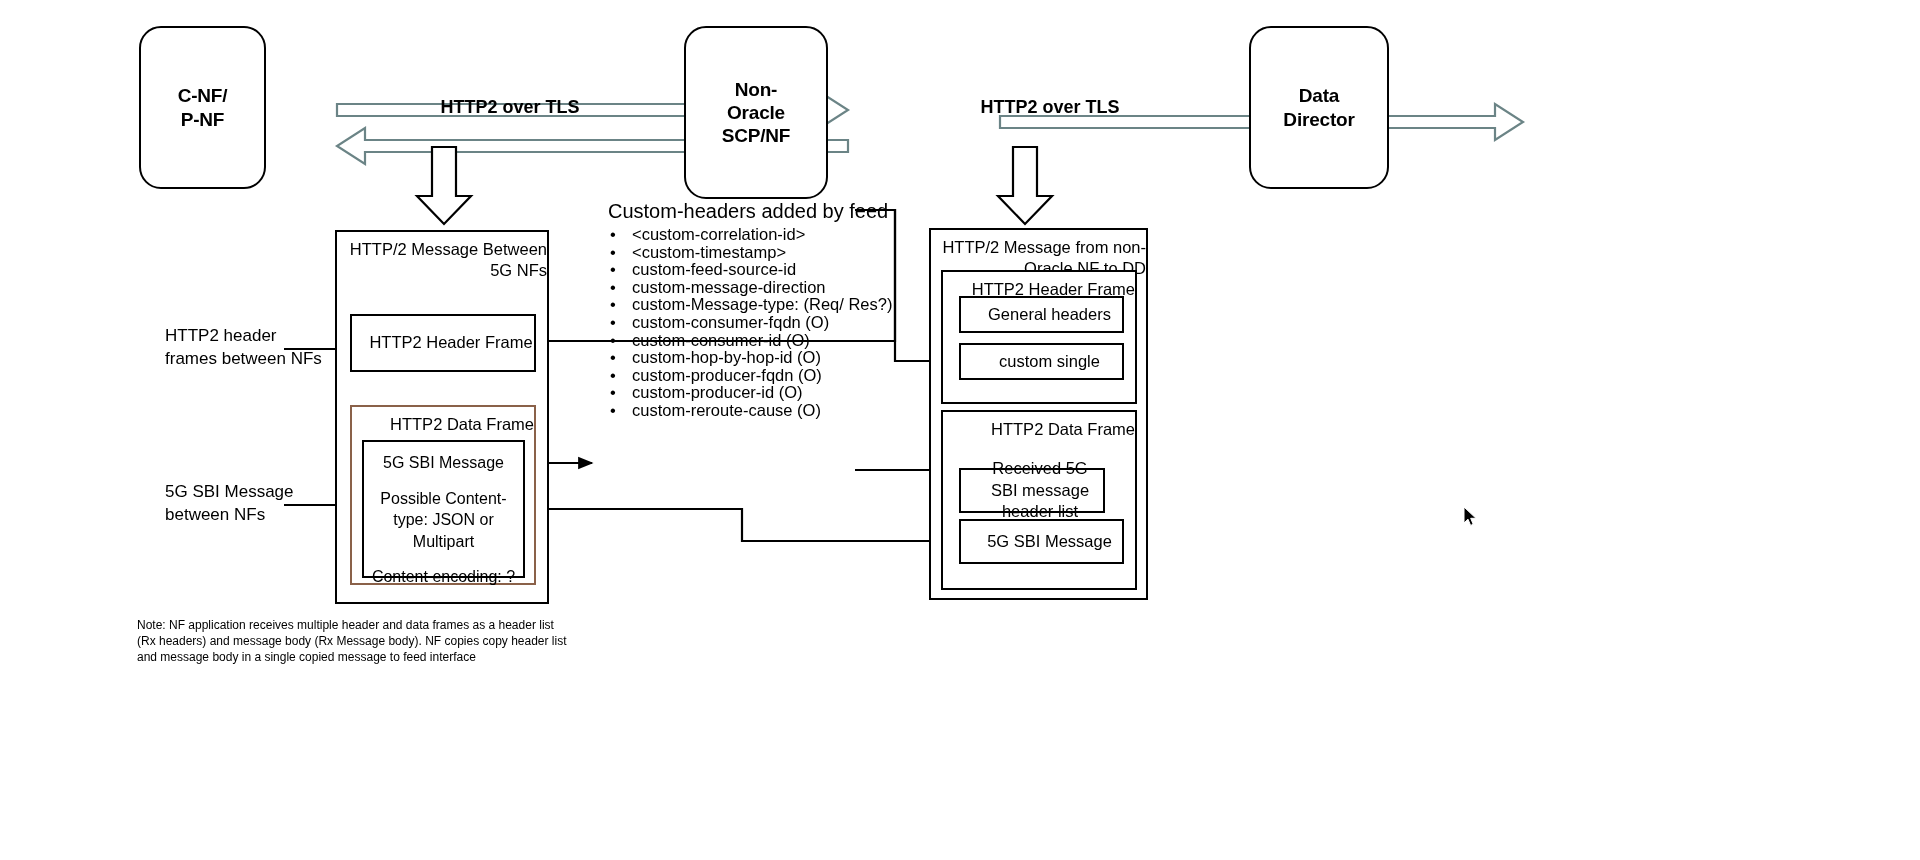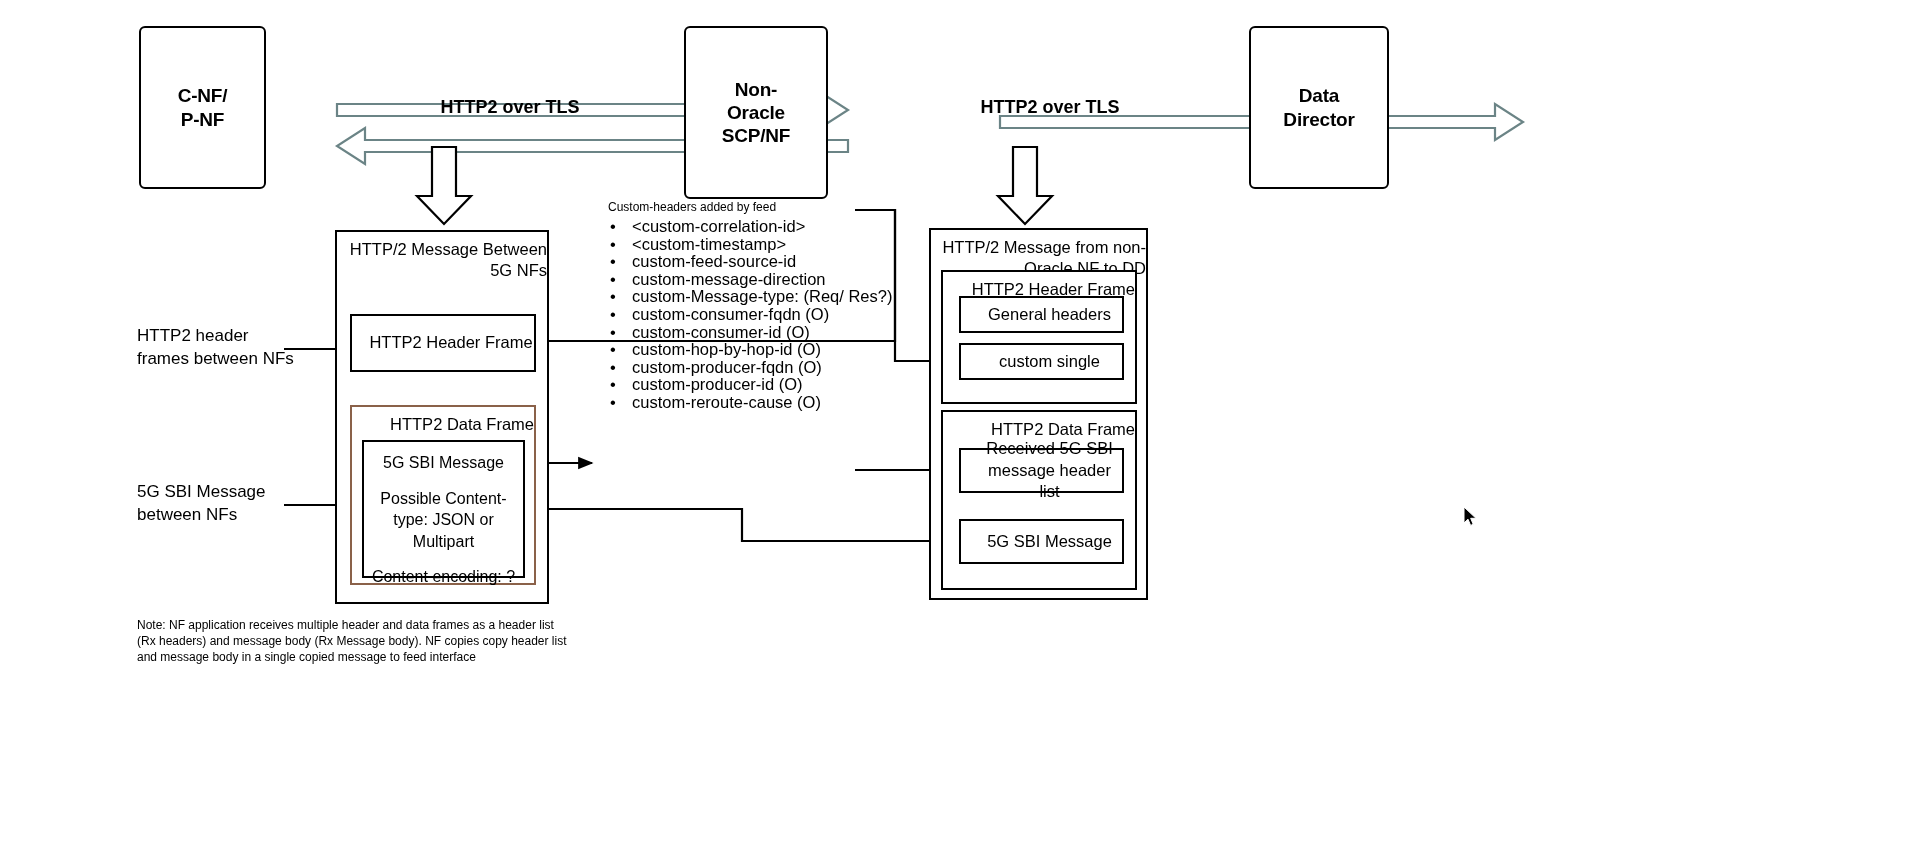--- a/index.html
+++ b/index.html
@@ -19,21 +19,21 @@
     position: absolute;
     left: 0; top: 0;
     width: 1920px;
     height: 860px;
   }
   .abs { position: absolute; box-sizing: border-box; }
 
   
   .node {
     border: 2.5px solid #000;
-    border-radius: 6px;
+    border-radius: 22px;
     background: #fff;
     display: flex;
     align-items: center;
     justify-content: center;
     text-align: center;
     font-weight: bold;
     font-size: 19px;
     line-height: 1.22;
     letter-spacing: -0.2px;
     z-index: 6;
@@ -72,25 +72,26 @@
     line-height: 1.35;
     padding-top: 10px;
   }
   .sbi-line { margin-bottom: 14px; }
 
   
   .label {
     font-size: 17px;
     line-height: 1.35;
     color: #000;
+    margin-left: 28px;
   }
 
   
   .hdr-list { font-size: 16.5px; line-height: 1.0; }
-  .hdr-list .lead { margin-bottom: 5px; font-size: 12px; }
+  .hdr-list .lead { margin-bottom: 5px; font-size: 20px; }
   .hdr-list ul {
     list-style: none;
     margin: 0;
     padding: 0;
   }
   .hdr-list li {
     position: relative;
     padding-left: 24px;
     height: 17.6px;
     line-height: 17.6px;
@@ -231,21 +232,21 @@
   <div class="inner-box abs" style="left:959px; top:296px; width:165px; height:37px; z-index:5;">
     <span>General headers</span>
   </div>
   <div class="inner-box abs" style="left:959px; top:343px; width:165px; height:37px; z-index:5;">
     <span>custom single</span>
   </div>
 
   <div class="frame abs" style="left:941px; top:410px; width:196px; height:180px; z-index:4;">
     <div class="frame-title">HTTP2 Data Frame</div>
   </div>
-  <div class="inner-box abs" style="left:959px; top:448px; width:165px; height:45px; z-index:5;">
+  <div class="inner-box abs" style="left:959px; top:468px; width:146px; height:45px; z-index:5;">
     <span>Received 5G SBI message header list</span>
   </div>
   <div class="inner-box abs" style="left:959px; top:519px; width:165px; height:45px; z-index:5;">
     <span>5G SBI Message</span>
   </div>
 
   <div class="note abs" style="left:137px; top:618px; z-index:5;">Note: NF application receives multiple header and data frames as a header list (Rx headers) and message body (Rx Message body). NF copies copy header list and message body in a single copied message to feed interface</div>
 
   <svg class="cursor" width="16" height="22" style="left:1463px; top:506px;" viewBox="0 0 16 22">
     <path d="M1 1 L1 17 L5 13.2 L7.6 19.4 L10.2 18.3 L7.7 12.3 L13 12.3 Z" fill="#000000" stroke="#ffffff" stroke-width="1"></path>

